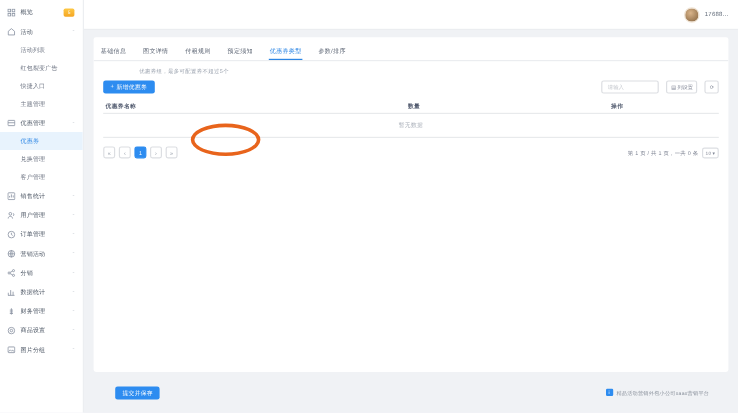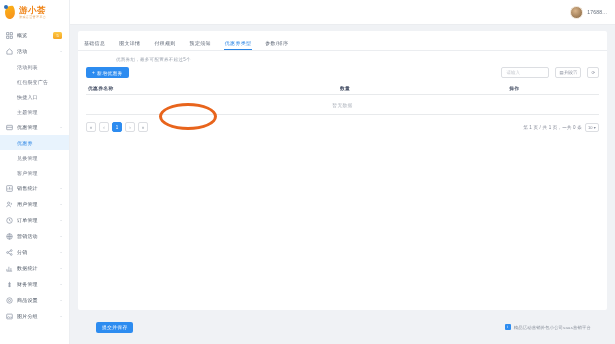--- a/index.html
+++ b/index.html
@@ -198,30 +198,20 @@
     border-radius: 50%; pointer-events: none; z-index: 40;
   }
 </style>
 </head>
 <body>
 
 <div id="app">
 
   <aside class="sidebar">
 
-    <div class="brand">
-      <div class="brand-mark">
-        <div class="swoosh"></div>
-          <div class="dot"></div>
-      </div>
-      <div class="brand-text">
-        <span class="brand-title">游小荟</span>
-        <span class="brand-sub">游戏运营管理平台</span>
-      </div>
-    </div>
 
     <nav class="menu">
 
       <div class="m-row">
         <span class="m-ico">
           <svg viewBox="0 0 16 16" fill="none" stroke="currentColor" stroke-width="1.6">
             <rect x="1.5" y="1.5" width="5" height="5"></rect>
               <rect x="9.5" y="1.5" width="5" height="5"></rect>
             <rect x="1.5" y="9.5" width="5" height="5"></rect>
               <rect x="9.5" y="9.5" width="5" height="5"></rect>

